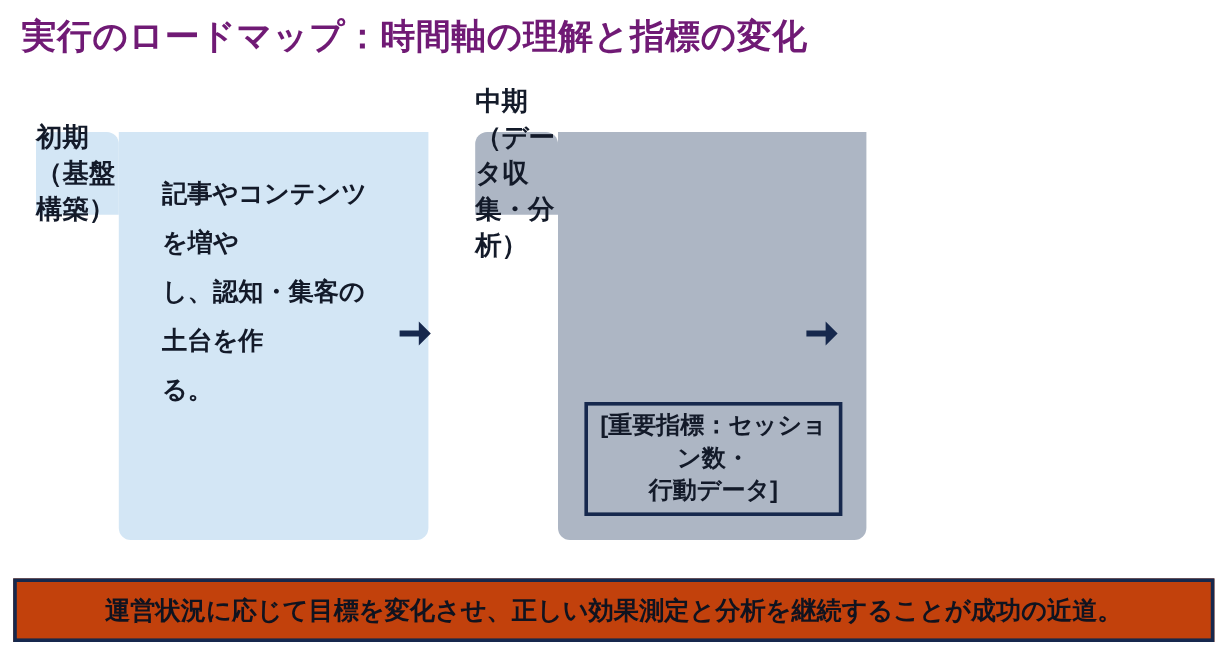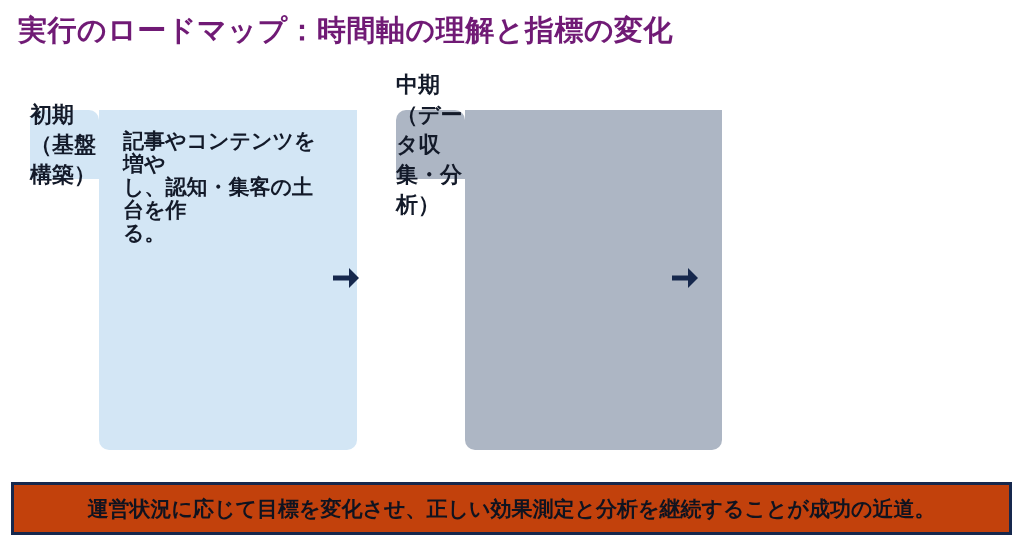--- a/index.html
+++ b/index.html
@@ -28,21 +28,21 @@
     display: flex; align-items: center; justify-content: center;
     font-size: 22px; font-weight: 700;
     margin-bottom: 4px;
   }
   .card-body {
     flex: 1 1 auto; position: relative;
     border-radius: 0 0 10px 10px;
     padding: 19px 24px; box-sizing: border-box;
   }
   .body-text {
-    margin: 0; font-size: 21px; line-height: 23px; font-weight: 600;
+    margin: 12px; font-size: 21px; line-height: 41px; font-weight: 600;
     white-space: pre-line;
   }
   .metric {
     position: absolute; left: 22px; right: 20px; bottom: 20px;
     min-height: 64px; box-sizing: border-box;
     border: 3px solid #16284d;
     display: flex; align-items: center; justify-content: center;
     text-align: center; font-size: 20px; font-weight: 700;
     line-height: 27px; white-space: pre-line; padding: 4px 6px;
   }
@@ -87,20 +87,22 @@
   <div class="arrow arrow-1">
     <svg viewBox="0 0 28 24" xmlns="http://www.w3.org/2000/svg" aria-hidden="true">
       <line x1="1" y1="12" x2="19" y2="12" stroke="#16284d" stroke-width="5"></line>
       <polygon points="17,2 27,12 17,22" fill="#16284d"></polygon>
     </svg>
   </div>
 
   <section class="card c2">
     <div class="card-header">中期（データ収集・分析）</div>
     <div class="card-body">
+      <div class="metric">[重要指標：セッション数・
+行動データ]</div>
     </div>
   </section>
 
   <div class="arrow arrow-2">
     <svg viewBox="0 0 28 24" xmlns="http://www.w3.org/2000/svg" aria-hidden="true">
       <line x1="1" y1="12" x2="19" y2="12" stroke="#16284d" stroke-width="5"></line>
       <polygon points="17,2 27,12 17,22" fill="#16284d"></polygon>
     </svg>
   </div>
 

